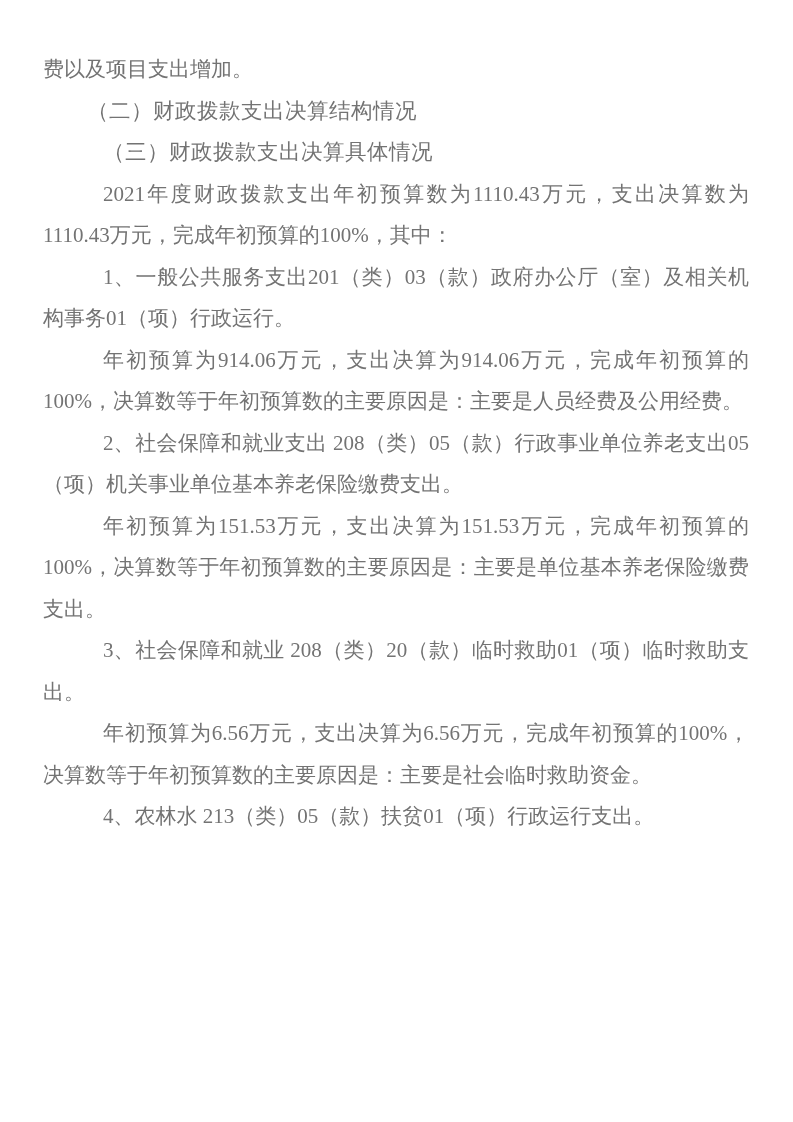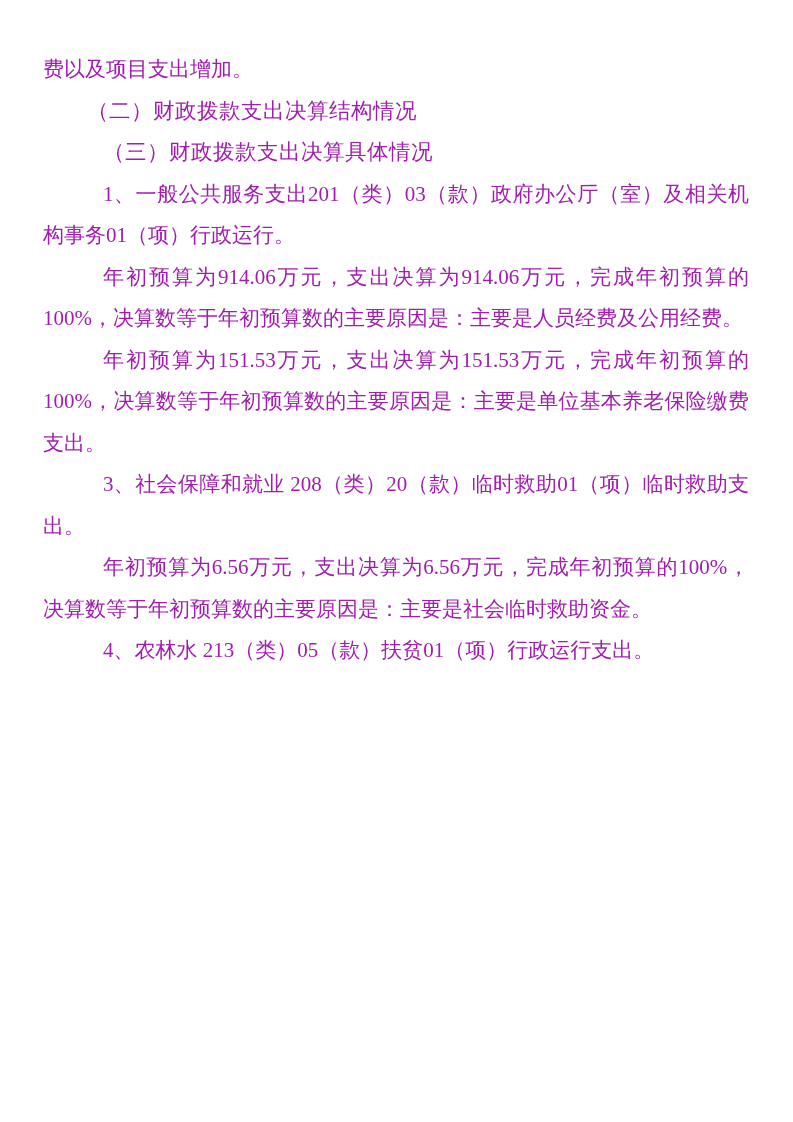--- a/index.html
+++ b/index.html
@@ -11,21 +11,21 @@
     width: 793px;
     height: 1122px;
     overflow: hidden;
   }
   .page {
     box-sizing: border-box;
     width: 793px;
     height: 1122px;
     padding: 49px 44px 0 43px;
     background: #ffffff;
-    color: #a21caf;
+    color: #737373;
     font-family: "Liberation Serif", "DejaVu Serif", serif;
     font-size: 21px;
     line-height: 41.5px;
   }
   .page p, .page h3 {
     margin: 0;
     padding: 0;
     text-align: justify;
     font-weight: normal;
     font-size: 21px;
@@ -43,25 +43,27 @@
 <body>
 
 <div class="page">
   <p>费以及项目支出增加。</p>
 
   <h3 class="heading ind2">（二）财政拨款支出决算结构情况</h3>
 
 
   <h3 class="heading ind3">（三）财政拨款支出决算具体情况</h3>
 
+  <p class="ind3">2021年度财政拨款支出年初预算数为1110.43万元，支出决算数为1110.43万元，完成年初预算的100%，其中：</p>
 
   <p class="ind3">1、一般公共服务支出201（类）03（款）政府办公厅（室）及相关机构事务01（项）行政运行。</p>
 
   <p class="ind3">年初预算为914.06万元，支出决算为914.06万元，完成年初预算的100%，决算数等于年初预算数的主要原因是：主要是人员经费及公用经费。</p>
 
+  <p class="ind3">2、社会保障和就业支出 208（类）05（款）行政事业单位养老支出05（项）机关事业单位基本养老保险缴费支出。</p>
 
   <p class="ind3">年初预算为151.53万元，支出决算为151.53万元，完成年初预算的100%，决算数等于年初预算数的主要原因是：主要是单位基本养老保险缴费支出。</p>
 
   <p class="ind3">3、社会保障和就业 208（类）20（款）临时救助01（项）临时救助支出。</p>
 
   <p class="ind3">年初预算为6.56万元，支出决算为6.56万元，完成年初预算的100%，决算数等于年初预算数的主要原因是：主要是社会临时救助资金。</p>
 
   <p class="ind3">4、农林水 213（类）05（款）扶贫01（项）行政运行支出。</p>
 
 </div>

